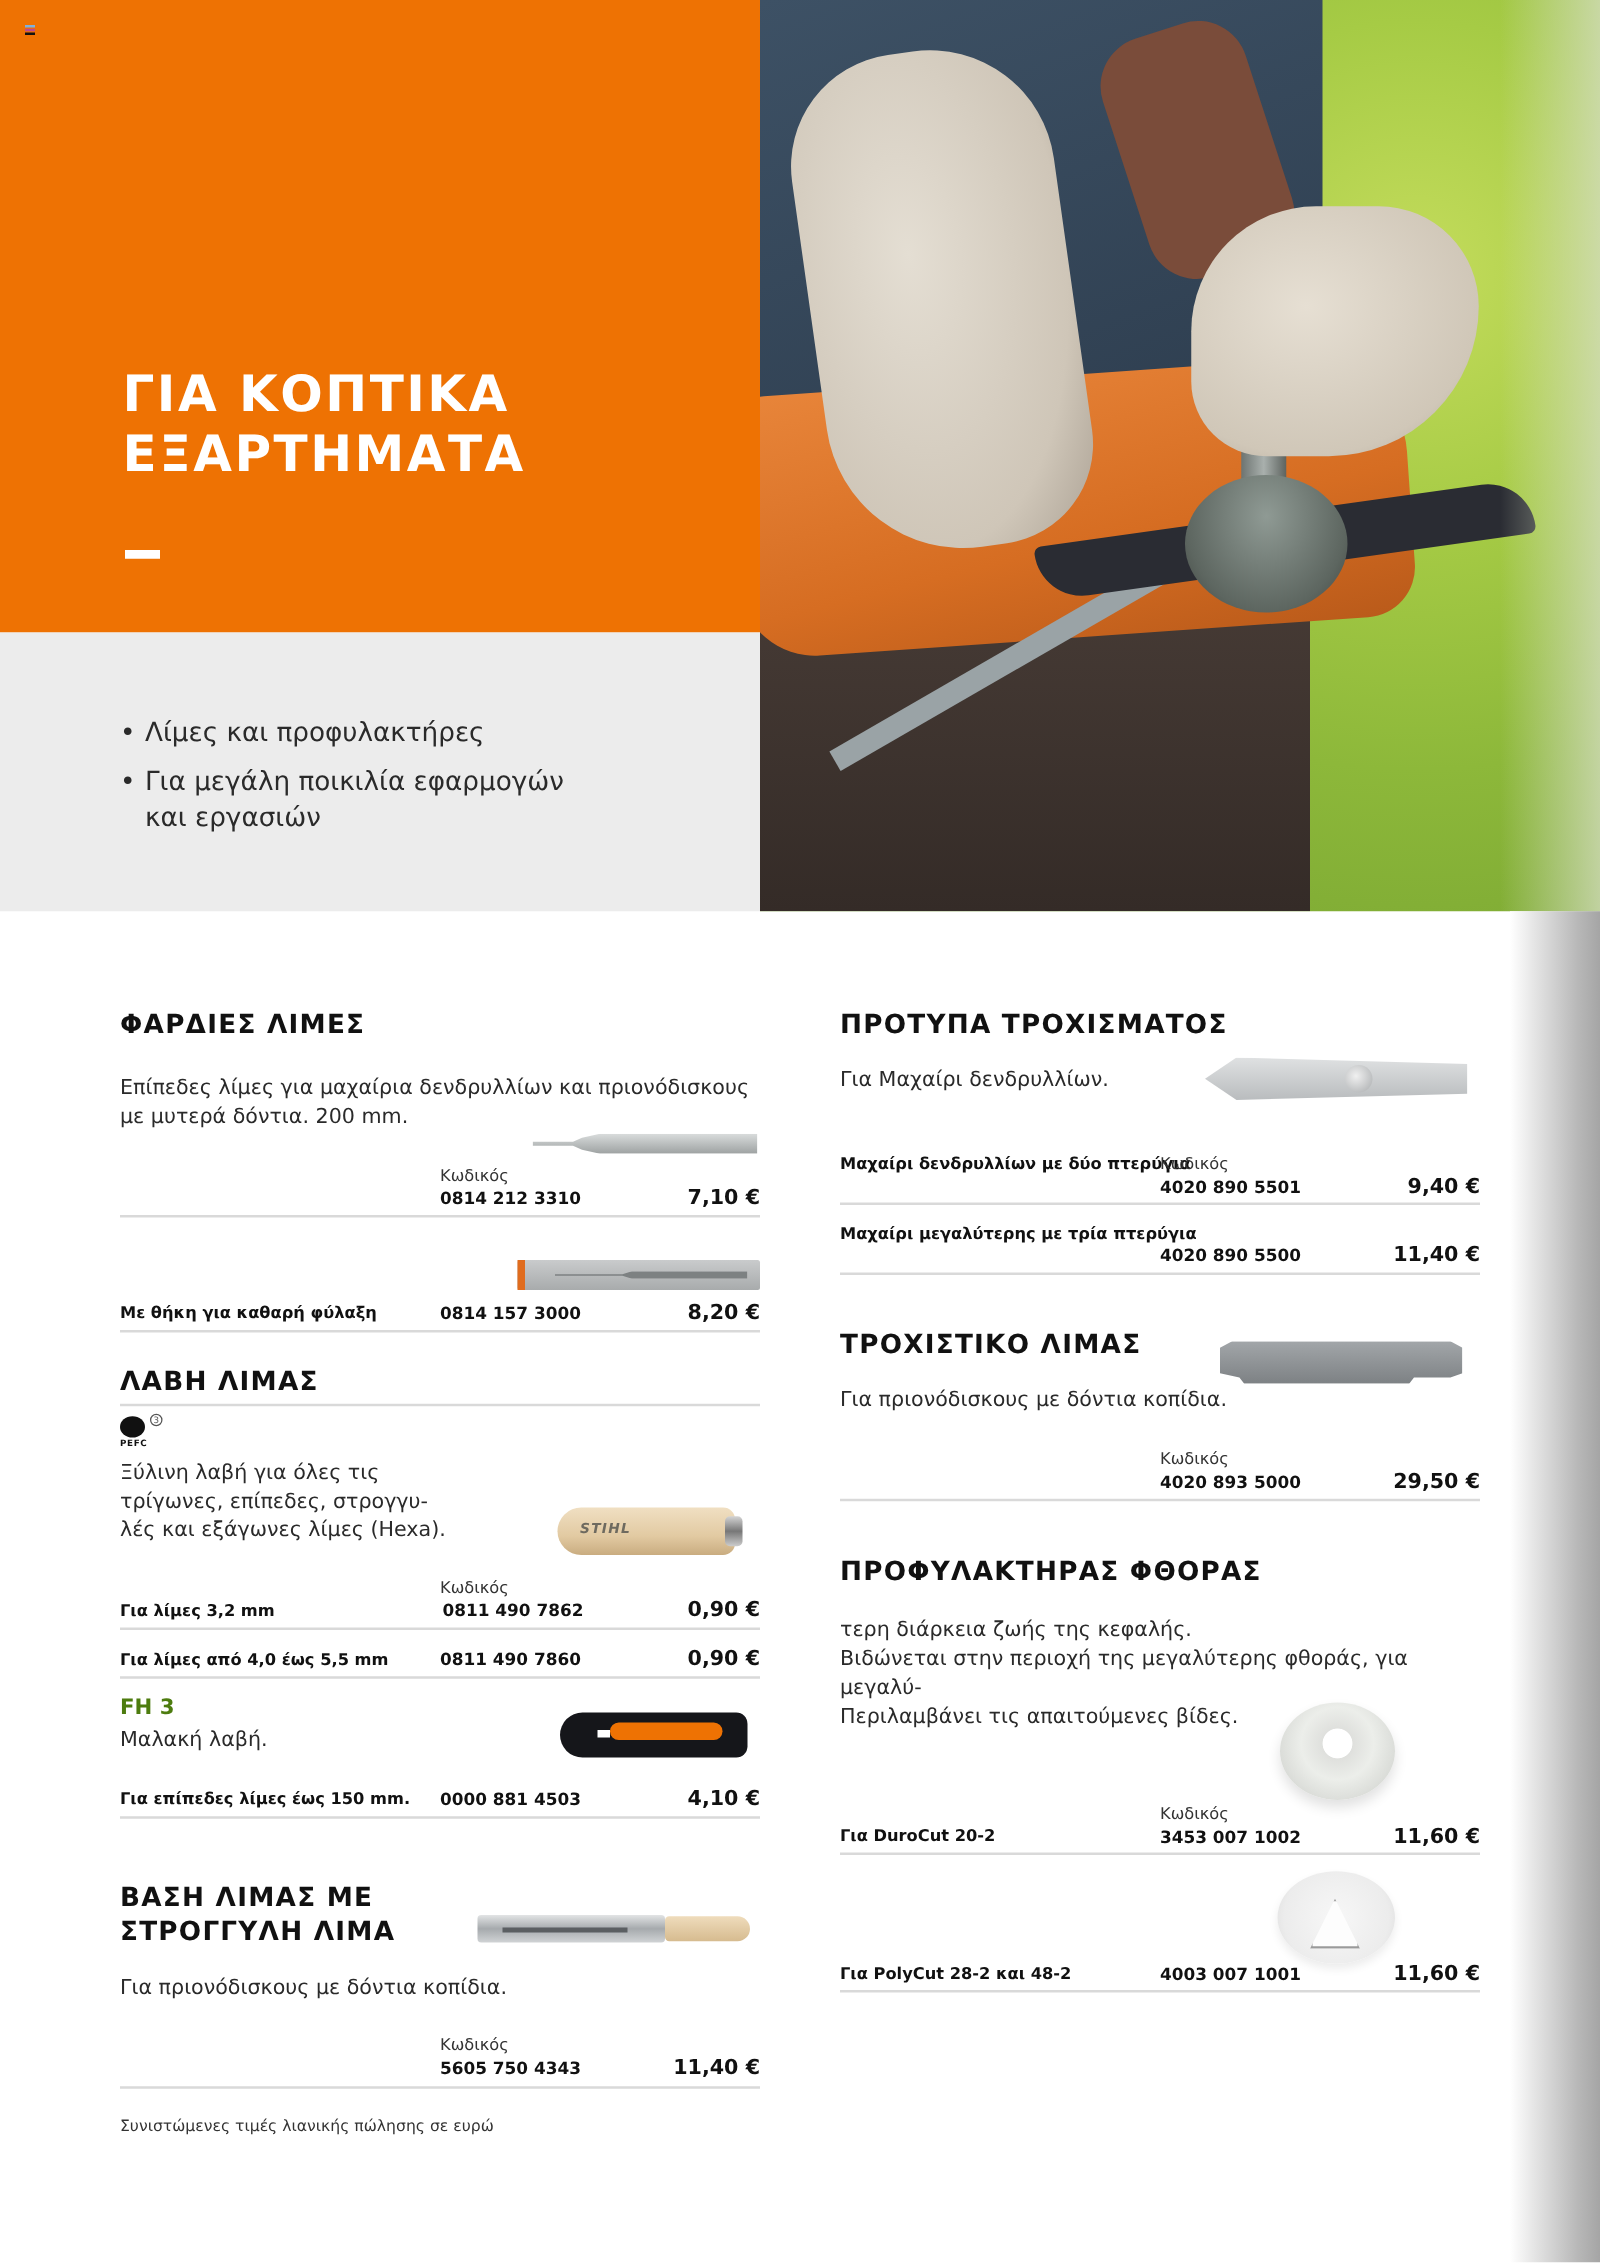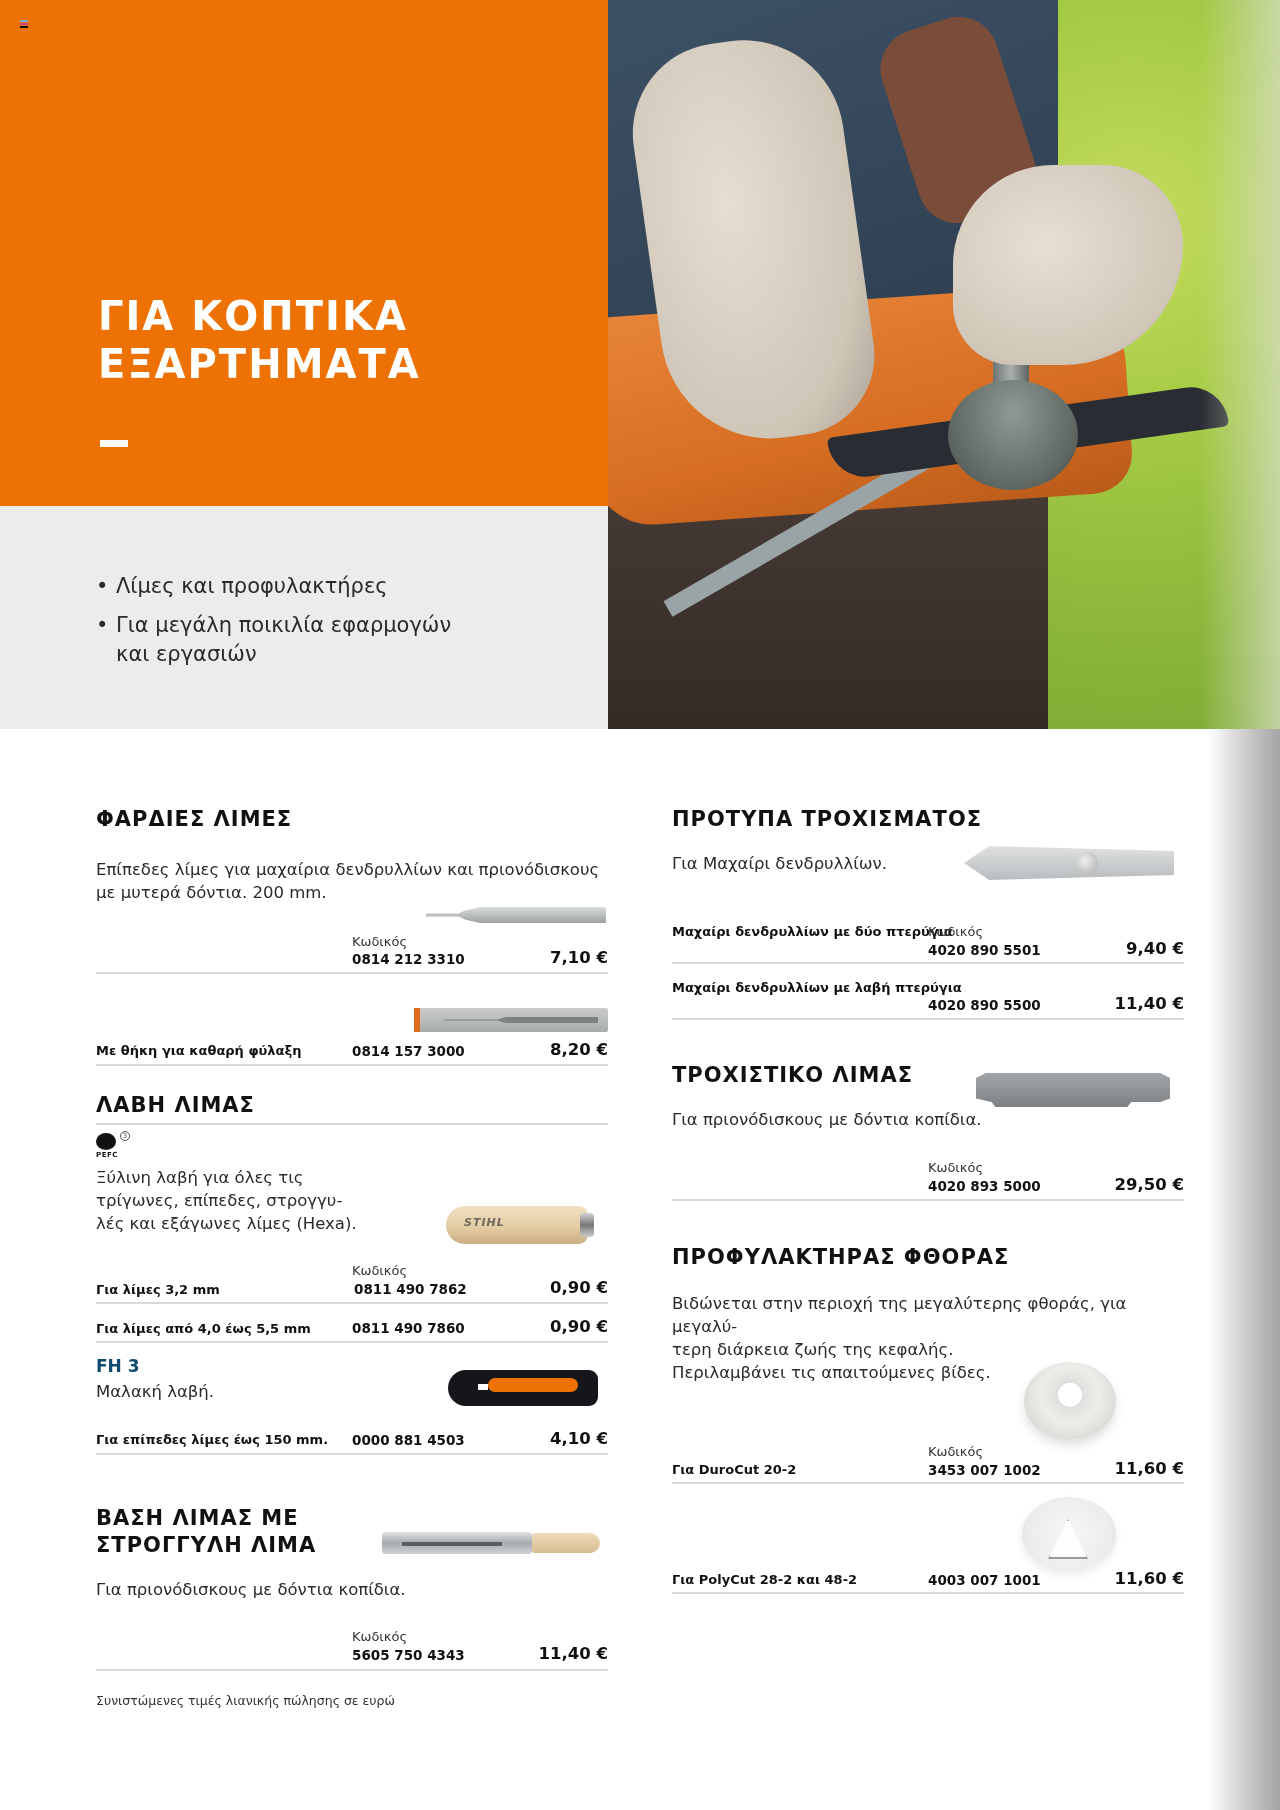--- a/index.html
+++ b/index.html
@@ -36,21 +36,21 @@
   
   .page-edge { position: absolute; left: 1208px; top: 729px; width: 72px; height: 1081px; background: linear-gradient(90deg, #ffffff 0%, #e2e2e2 30%, #b8b8b8 75%, #a5a5a5 100%); }
   .sec-title { position: absolute; font-family: "DejaVu Sans", sans-serif; font-weight: bold; font-size: 21px; letter-spacing: 1px; line-height: 27px; color: #111; white-space: nowrap; }
   .desc { position: absolute; font-family: "DejaVu Sans", sans-serif; font-size: 16.5px; line-height: 23px; color: #2a2a2a; }
   .label-kod { position: absolute; font-family: "DejaVu Sans", sans-serif; font-size: 13px; color: #333; }
   .row-label { position: absolute; font-family: "DejaVu Sans", sans-serif; font-weight: bold; font-size: 13px; color: #111; white-space: nowrap; }
   .code { position: absolute; font-family: "DejaVu Sans", sans-serif; font-weight: bold; font-size: 13.5px; color: #111; white-space: nowrap; }
   .price { position: absolute; font-family: "DejaVu Sans", sans-serif; font-weight: bold; font-size: 16.5px; color: #111; white-space: nowrap; text-align: right; }
   .rule { position: absolute; height: 2px; background: #d9d9d9; }
   .small-note { position: absolute; font-family: "DejaVu Sans", sans-serif; font-size: 12.5px; color: #333; }
-  .fh3-title { position: absolute; font-family: "DejaVu Sans", sans-serif; font-weight: bold; font-size: 17px; color: #0c4a6e; }
+  .fh3-title { position: absolute; font-family: "DejaVu Sans", sans-serif; font-weight: bold; font-size: 17px; color: #4d7c0f; }
 
   
   .prod { position: absolute; }
   .file-flat { position: absolute; height: 16px; background: linear-gradient(180deg, #d9dcdc 0%, #b5b9b9 60%, #9ea2a2 100%); clip-path: polygon(0 40%, 18% 40%, 22% 20%, 30% 0, 100% 0, 100% 100%, 30% 100%, 22% 80%, 18% 60%, 0 60%); }
   .file-case { background: linear-gradient(180deg, #c9cbcc, #a8abac); border-radius: 2px; }
   .file-case::before { content: ""; position: absolute; left: 0; top: 0; width: 6px; height: 100%; background: #e06c1e; }
   .file-case::after { content: ""; position: absolute; left: 30px; top: 9px; right: 10px; height: 6px; background: #7d8182; clip-path: polygon(0 40%, 35% 40%, 40% 0, 100% 0, 100% 100%, 40% 100%, 35% 60%, 0 60%); }
   .handle-wood { background: linear-gradient(180deg, #f0dfc2 0%, #e2caa2 60%, #c9ac80 100%); border-radius: 40px 20px 20px 40px; }
   .handle-wood .cap { position: absolute; right: -6px; top: 7px; width: 14px; height: 24px; background: linear-gradient(180deg, #d4d4d4, #777, #ccc); border-radius: 4px; }
   .handle-wood .brand { position: absolute; left: 18px; top: 10px; font-family: "DejaVu Sans", sans-serif; font-size: 11px; font-style: italic; font-weight: bold; color: #6e6a5f; letter-spacing: 1px; }
@@ -179,37 +179,37 @@
 <div class="desc" style="left:672px; top:852px;">Για Μαχαίρι δενδρυλλίων.</div>
 <div class="prod template-tool" style="left:964px; top:846px; width:210px; height:34px;">
   <span class="knob"></span>
 </div>
 <div class="row-label" style="left:672px; top:924px;">Μαχαίρι δενδρυλλίων με δύο πτερύγια</div>
 <div class="label-kod" style="left:928px; top:924px;">Κωδικός</div>
 <div class="code" style="left:928px; top:942px;">4020 890 5501</div>
 <div class="price" style="left:1076px; top:939px; width:108px;">9,40 €</div>
 <div class="rule" style="left:672px; top:962px; width:512px;"></div>
 
-<div class="row-label" style="left:672px; top:980px;">Μαχαίρι δενδρυλλίων με λαβή πτερύγια</div>
+<div class="row-label" style="left:672px; top:980px;">Μαχαίρι μεγαλύτερης με τρία πτερύγια</div>
 <div class="code" style="left:928px; top:997px;">4020 890 5500</div>
 <div class="price" style="left:1076px; top:994px; width:108px;">11,40 €</div>
 <div class="rule" style="left:672px; top:1018px; width:512px;"></div>
 
 <div class="sec-title" style="left:672px; top:1062px;">ΤΡΟΧΙΣΤΙΚΟ ΛΙΜΑΣ</div>
 <div class="prod sharpener" style="left:976px; top:1073px; width:194px; height:34px;"></div>
 <div class="desc" style="left:672px; top:1108px;">Για πριονόδισκους με δόντια κοπίδια.</div>
 <div class="label-kod" style="left:928px; top:1160px;">Κωδικός</div>
 <div class="code" style="left:928px; top:1178px;">4020 893 5000</div>
 <div class="price" style="left:1076px; top:1175px; width:108px;">29,50 €</div>
 <div class="rule" style="left:672px; top:1199px; width:512px;"></div>
 
 <div class="sec-title" style="left:672px; top:1244px;">ΠΡΟΦΥΛΑΚΤΗΡΑΣ ΦΘΟΡΑΣ</div>
 <div class="desc" style="left:672px; top:1292px; width:520px;">
+  <div>τερη διάρκεια ζωής της κεφαλής.</div>
   <div>Βιδώνεται στην περιοχή της μεγαλύτερης φθοράς, για μεγαλύ-</div>
-  <div>τερη διάρκεια ζωής της κεφαλής.</div>
   <div>Περιλαμβάνει τις απαιτούμενες βίδες.</div>
 </div>
 <div class="prod disc" style="left:1024px; top:1362px; width:92px; height:78px;"></div>
 <div class="label-kod" style="left:928px; top:1444px;">Κωδικός</div>
 <div class="row-label" style="left:672px; top:1462px;">Για DuroCut 20-2</div>
 <div class="code" style="left:928px; top:1462px;">3453 007 1002</div>
 <div class="price" style="left:1076px; top:1459px; width:108px;">11,60 €</div>
 <div class="rule" style="left:672px; top:1482px; width:512px;"></div>
 
 <div class="prod disc2" style="left:1022px; top:1497px; width:94px; height:74px;">

